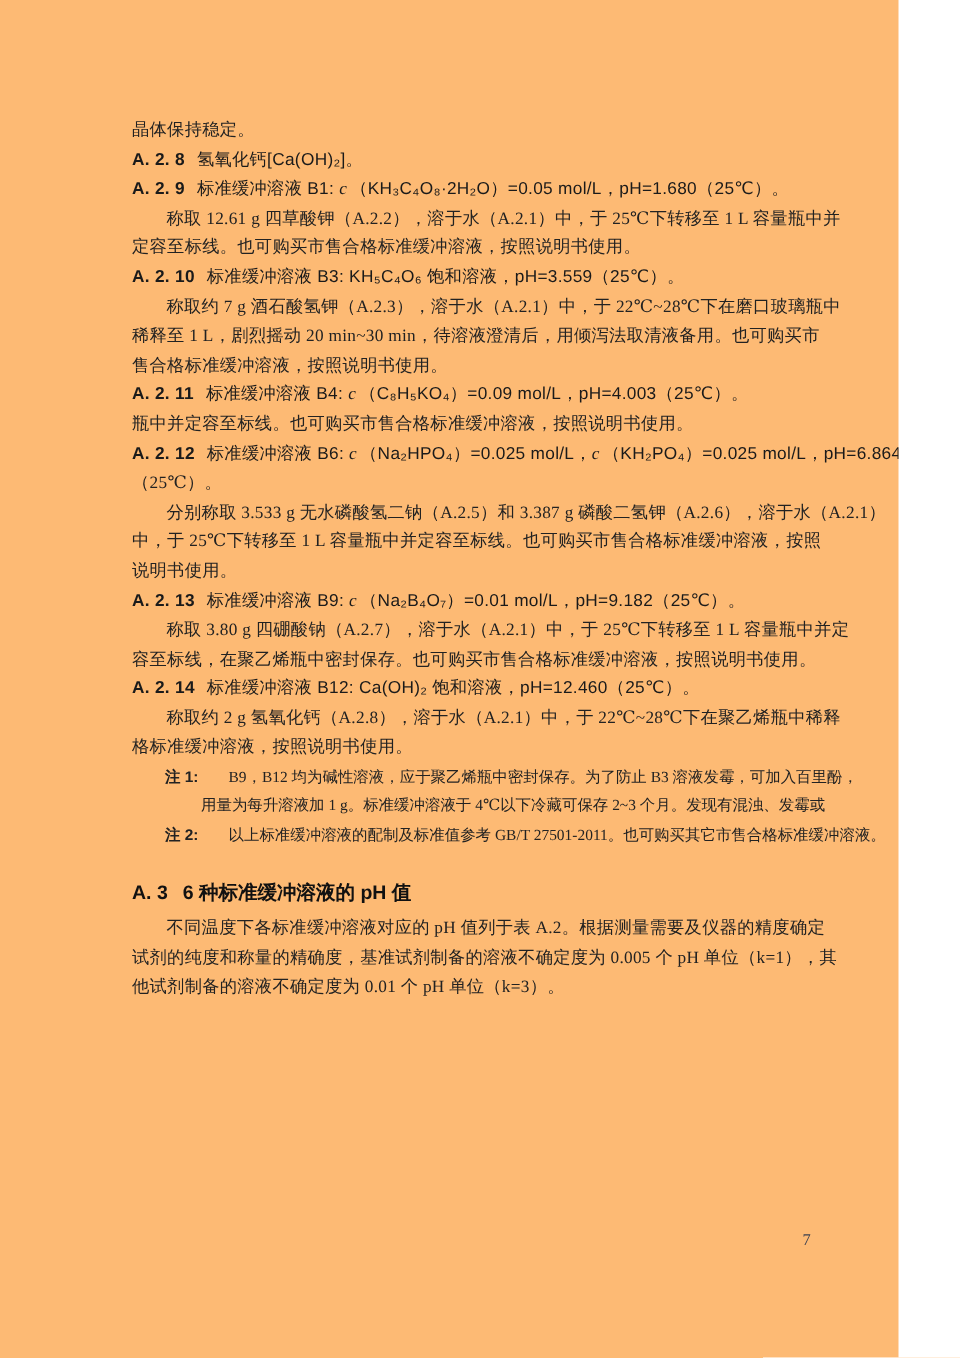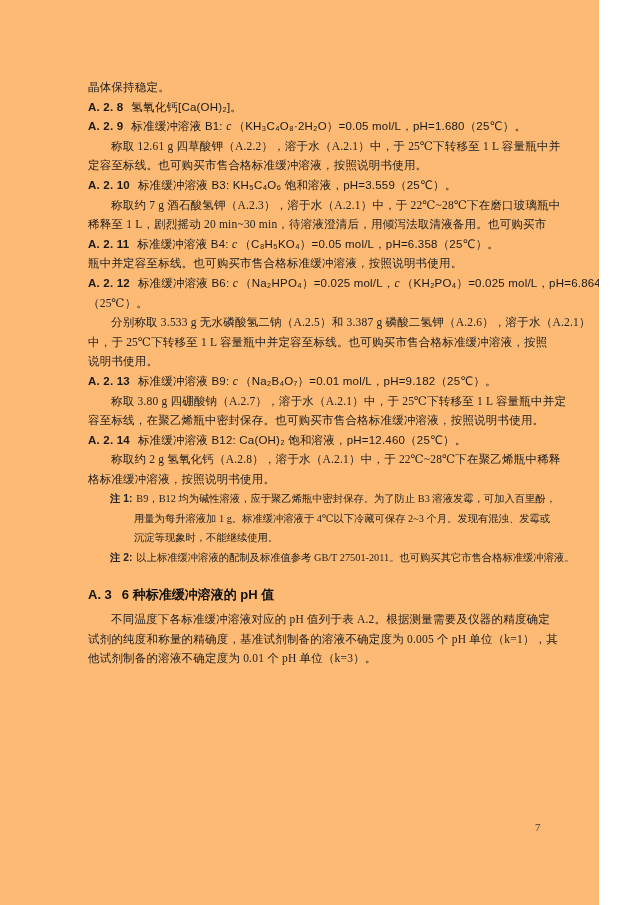--- a/index.html
+++ b/index.html
@@ -21,21 +21,21 @@
   .clause .b { margin-right:8px; }
   .b { font-weight:700; }
   .i { font-style:italic; font-family:"Liberation Serif","DejaVu Serif",serif; margin-right:2px; }
   .indent { padding-left:23px; }
   .note, .note-cont {
     height:19.4px; line-height:19.4px;
     font-size:10.3px; color:#222222;
     font-family:"Liberation Serif","DejaVu Serif",serif;
   }
   .note { padding-left:22px; }
-  .note .b { font-family:"Liberation Sans","DejaVu Sans",sans-serif; margin-right:4px; }
+  .note .b { font-family:"Liberation Sans","DejaVu Sans",sans-serif; margin-right:20px; }
   .note-cont { padding-left:46px; }
   .heading {
     margin-top:18px; margin-bottom:5px;
     height:20px; line-height:20px;
     font-size:13px; font-weight:700;
     font-family:"Liberation Sans","DejaVu Sans",sans-serif;
     color:#111111;
   }
   .heading .b { margin-right:10px; }
   .pagenum {
@@ -51,36 +51,36 @@
 <div class="page">
   <div class="doc">
       <div class="line body"><span class="">晶体保持稳定。</span></div>
       <div class="line clause"><span class="b ">A. 2. 8</span><span class="">氢氧化钙[Ca(OH)₂]。</span></div>
       <div class="line clause"><span class="b ">A. 2. 9</span><span class="">标准缓冲溶液 B1: </span><span class="i">c</span><span class="">（KH₃C₄O₈·2H₂O）=0.05 mol/L，pH=1.680（25℃）。</span></div>
       <div class="line body indent"><span class="">称取 12.61 g 四草酸钾（A.2.2），溶于水（A.2.1）中，于 25℃下转移至 1 L 容量瓶中并</span></div>
       <div class="line body"><span class="">定容至标线。也可购买市售合格标准缓冲溶液，按照说明书使用。</span></div>
       <div class="line clause"><span class="b ">A. 2. 10</span><span class="">标准缓冲溶液 B3: KH₅C₄O₆ 饱和溶液，pH=3.559（25℃）。</span></div>
       <div class="line body indent"><span class="">称取约 7 g 酒石酸氢钾（A.2.3），溶于水（A.2.1）中，于 22℃~28℃下在磨口玻璃瓶中</span></div>
       <div class="line body"><span class="">稀释至 1 L，剧烈摇动 20 min~30 min，待溶液澄清后，用倾泻法取清液备用。也可购买市</span></div>
-      <div class="line clause"><span class="b ">A. 2. 11</span><span class="">标准缓冲溶液 B4: </span><span class="i">c</span><span class="">（C₈H₅KO₄）=0.05 mol/L，pH=6.358（25℃）。</span></div>
+      <div class="line body"><span class="">售合格标准缓冲溶液，按照说明书使用。</span></div>
+      <div class="line clause"><span class="b ">A. 2. 11</span><span class="">标准缓冲溶液 B4: </span><span class="i">c</span><span class="">（C₈H₅KO₄）=0.09 mol/L，pH=4.003（25℃）。</span></div>
       <div class="line body"><span class="">瓶中并定容至标线。也可购买市售合格标准缓冲溶液，按照说明书使用。</span></div>
       <div class="line clause"><span class="b ">A. 2. 12</span><span class="">标准缓冲溶液 B6: </span><span class="i">c</span><span class="">（Na₂HPO₄）=0.025 mol/L，</span><span class="i">c</span><span class="">（KH₂PO₄）=0.025 mol/L，pH=6.864</span></div>
       <div class="line body"><span class="">（25℃）。</span></div>
       <div class="line body indent"><span class="">分别称取 3.533 g 无水磷酸氢二钠（A.2.5）和 3.387 g 磷酸二氢钾（A.2.6），溶于水（A.2.1）</span></div>
       <div class="line body"><span class="">中，于 25℃下转移至 1 L 容量瓶中并定容至标线。也可购买市售合格标准缓冲溶液，按照</span></div>
       <div class="line body"><span class="">说明书使用。</span></div>
       <div class="line clause"><span class="b ">A. 2. 13</span><span class="">标准缓冲溶液 B9: </span><span class="i">c</span><span class="">（Na₂B₄O₇）=0.01 mol/L，pH=9.182（25℃）。</span></div>
       <div class="line body indent"><span class="">称取 3.80 g 四硼酸钠（A.2.7），溶于水（A.2.1）中，于 25℃下转移至 1 L 容量瓶中并定</span></div>
       <div class="line body"><span class="">容至标线，在聚乙烯瓶中密封保存。也可购买市售合格标准缓冲溶液，按照说明书使用。</span></div>
       <div class="line clause"><span class="b ">A. 2. 14</span><span class="">标准缓冲溶液 B12: Ca(OH)₂ 饱和溶液，pH=12.460（25℃）。</span></div>
       <div class="line body indent"><span class="">称取约 2 g 氢氧化钙（A.2.8），溶于水（A.2.1）中，于 22℃~28℃下在聚乙烯瓶中稀释</span></div>
       <div class="line body"><span class="">格标准缓冲溶液，按照说明书使用。</span></div>
       <div class="line note"><span class="b ">注 1:</span><span class="">B9，B12 均为碱性溶液，应于聚乙烯瓶中密封保存。为了防止 B3 溶液发霉，可加入百里酚，</span></div>
       <div class="line note-cont"><span class="">用量为每升溶液加 1 g。标准缓冲溶液于 4℃以下冷藏可保存 2~3 个月。发现有混浊、发霉或</span></div>
-      <div class="line note-cont"><span class="">沉淀等现象时，不能继续使用。</span></div>
       <div class="line note"><span class="b ">注 2:</span><span class="">以上标准缓冲溶液的配制及标准值参考 GB/T 27501-2011。也可购买其它市售合格标准缓冲溶液。</span></div>
       <div class="line heading"><span class="b ">A. 3</span><span class="b ">6 种标准缓冲溶液的 pH 值</span></div>
       <div class="line body indent"><span class="">不同温度下各标准缓冲溶液对应的 pH 值列于表 A.2。根据测量需要及仪器的精度确定</span></div>
       <div class="line body"><span class="">试剂的纯度和称量的精确度，基准试剂制备的溶液不确定度为 0.005 个 pH 单位（k=1），其</span></div>
       <div class="line body"><span class="">他试剂制备的溶液不确定度为 0.01 个 pH 单位（k=3）。</span></div>
     </div>
   <div class="pagenum">7</div>
 </div>
 
 </body></html>

